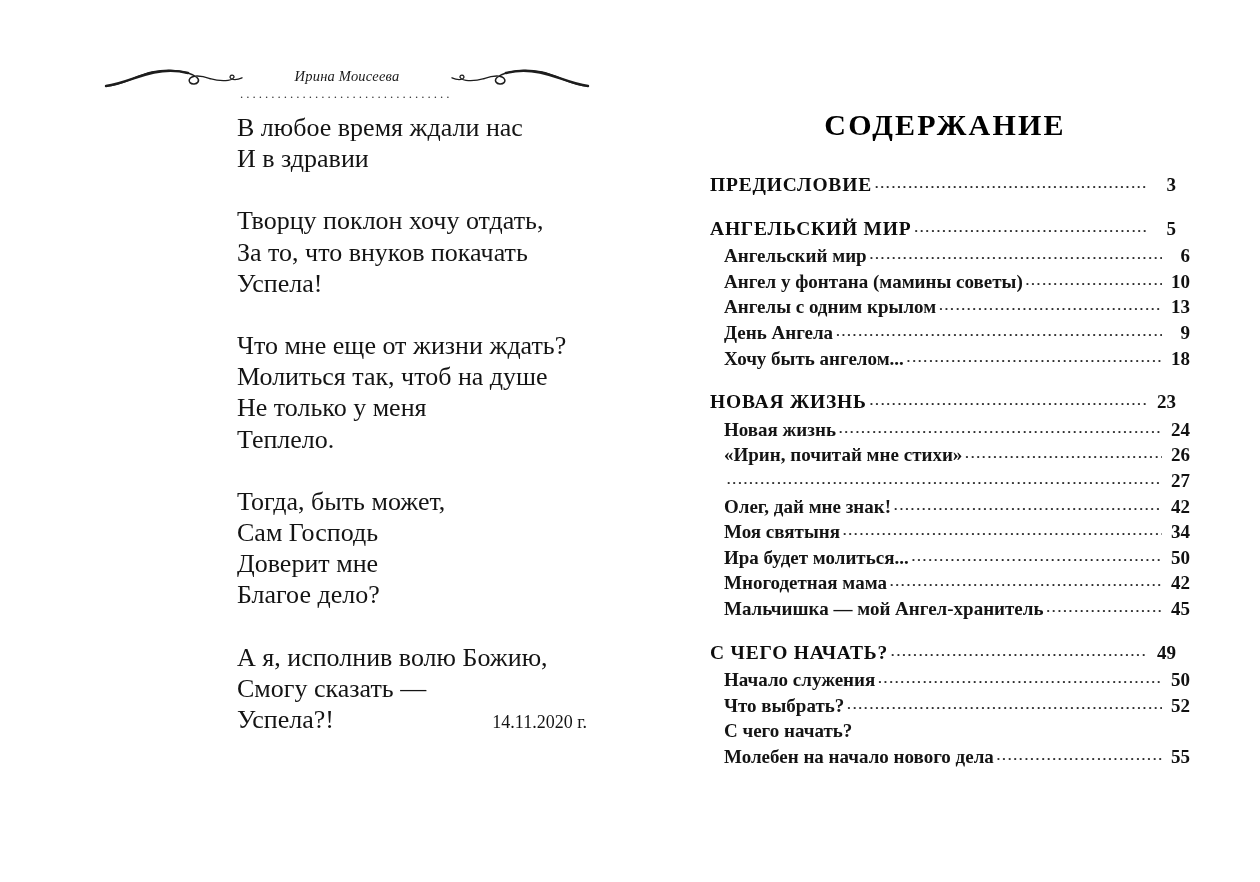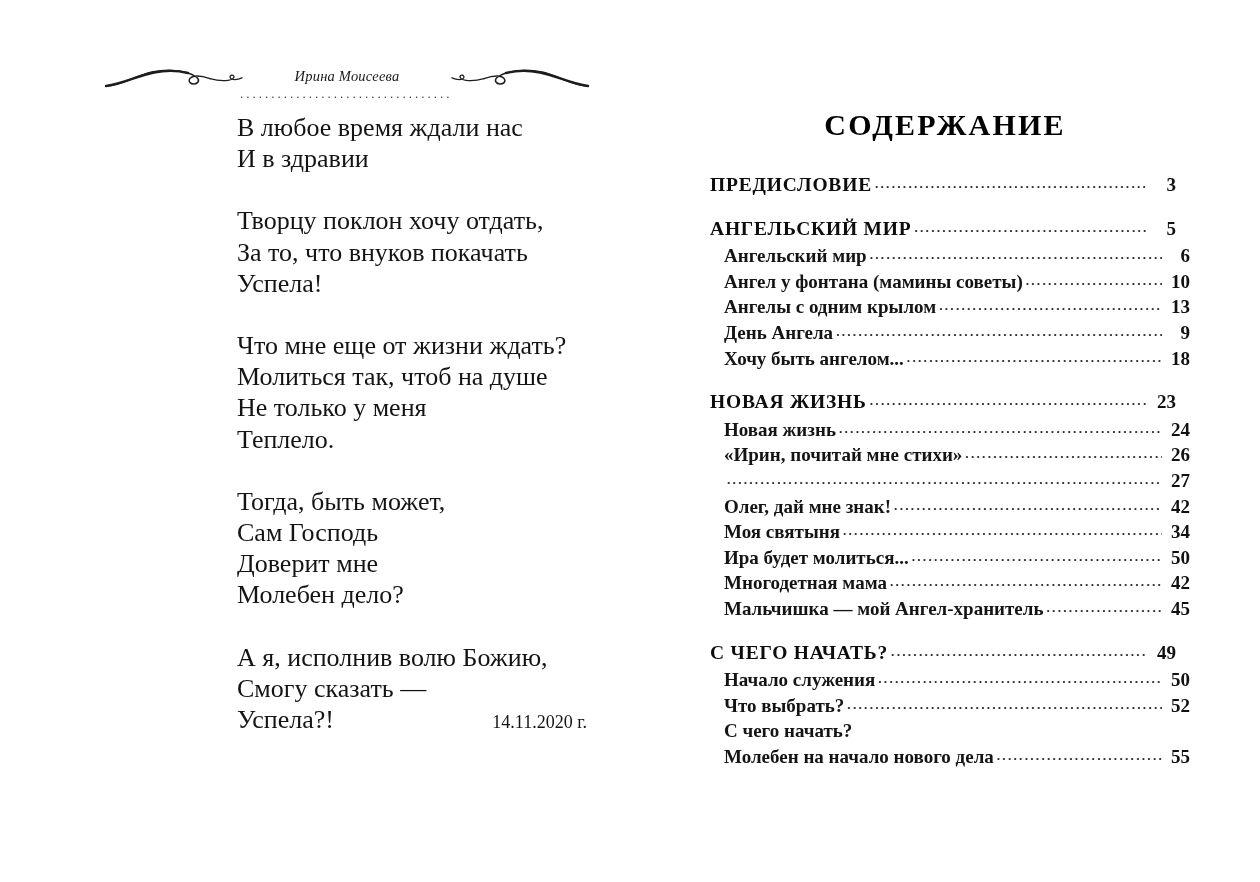--- a/index.html
+++ b/index.html
@@ -219,21 +219,21 @@
         <div class="stanza">
           <div class="verse-line">Что мне еще от жизни ждать?</div>
           <div class="verse-line">Молиться так, чтоб на душе</div>
           <div class="verse-line">Не только у меня</div>
           <div class="verse-line">Теплело.</div>
         </div>
         <div class="stanza">
           <div class="verse-line">Тогда, быть может,</div>
           <div class="verse-line">Сам Господь</div>
           <div class="verse-line">Доверит мне</div>
-          <div class="verse-line">Молебен дело?</div>
+          <div class="verse-line">Благое дело?</div>
         </div>
         <div class="stanza">
           <div class="verse-line">А я, исполнив волю Божию,</div>
           <div class="verse-line">Смогу сказать —</div>
           <div class="verse-line">Успела?!</div>
         </div>
       </div>
 
     <div class="poem-date">14.11.2020 г.</div>
   </div>

